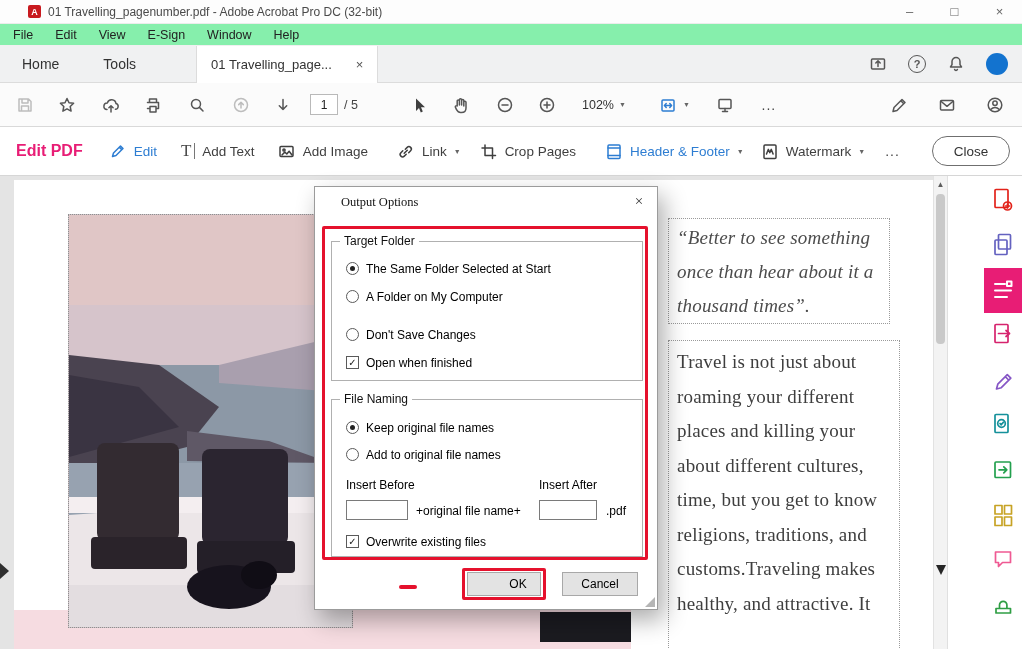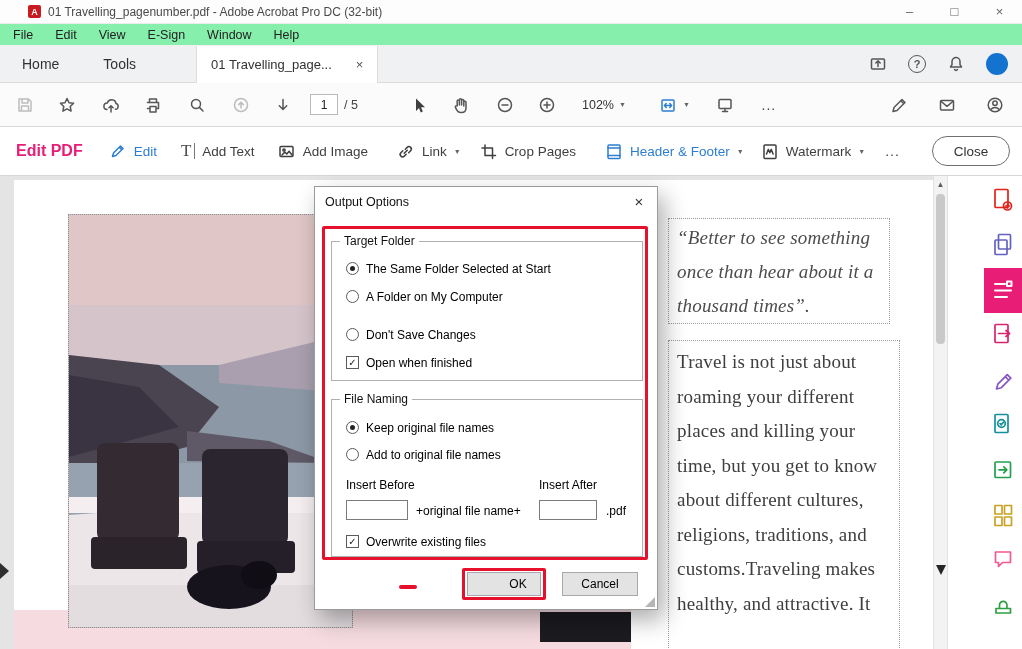--- a/index.html
+++ b/index.html
@@ -70,21 +70,21 @@
 
 
 .toolsidebar{position:absolute;left:947px;top:0;width:75px;height:473px;background:#fff;border-left:1px solid #e0e0e0;}
 .tools-col{position:absolute;right:0;top:2px;width:38px;display:flex;flex-direction:column;}
 .sidebar-tool{width:38px;height:45px;display:flex;align-items:center;justify-content:center;}
 svg.si{stroke:currentColor;fill:none;stroke-width:1.7;stroke-linecap:round;stroke-linejoin:round;}
 .sidebar-tool.active svg.si{stroke:#fff;}
 
 
 .dialog{position:absolute;left:314px;top:186px;width:344px;height:424px;background:#fff;border:1px solid #9b9b9b;box-shadow:6px 10px 22px rgba(0,0,0,.32);font-size:12px;color:#000;z-index:10;}
-.dlg-titlebar{position:absolute;top:0;left:0;right:0;height:30px;}
+.dlg-titlebar{position:absolute;top:0;left:16px;right:0;height:30px;font-family:Liberation Serif, serif;}
 .dlg-title{position:absolute;left:10px;top:8px;font-size:12.5px;color:#111;}
 .dlg-close{position:absolute;right:0;top:0;width:36px;height:28px;display:flex;align-items:center;justify-content:center;font-size:15px;color:#333;}
 .red-box{position:absolute;left:7px;top:39px;width:326px;height:334px;border:3px solid #e5112d;border-radius:2px;pointer-events:none;}
 .grp{position:absolute;border:1px solid #b0b0b0;}
 .grp-label{position:absolute;top:-8px;left:8px;background:#fff;padding:0 4px;font-size:12px;color:#111;}
 .grp1{left:16px;top:54px;width:312px;height:140px;}
 .grp2{left:16px;top:212px;width:312px;height:158px;}
 .opt{position:absolute;display:flex;align-items:flex-start;gap:7px;font-size:12px;color:#000;}
 .radio{width:13px;height:13px;border:1px solid #5a5a5a;border-radius:50%;background:#fff;position:relative;flex:none;}
 .radio.sel::after{content:"";position:absolute;left:3px;top:3px;width:5px;height:5px;border-radius:50%;background:#222;}
@@ -331,22 +331,22 @@
       <div class="dark-photo"></div>
       <div class="quote-block">
         <div>“Better to see something</div>
         <div>once than hear about it a</div>
         <div>thousand times”.</div>
       </div>
       <div class="body-block">
         <div>Travel is not just about</div>
         <div>roaming your different</div>
         <div>places and killing your</div>
+        <div>about different cultures,</div>
         <div>time, but you get to know</div>
-        <div>about different cultures,</div>
         <div>religions, traditions, and</div>
         <div>customs.Traveling makes</div>
         <div>healthy, and attractive. It</div>
       </div>
     </div>
 
     <div class="nav-left-arrow"></div>
 
     <div class="scrollbar">
       <div class="scroll-up">▲</div>

